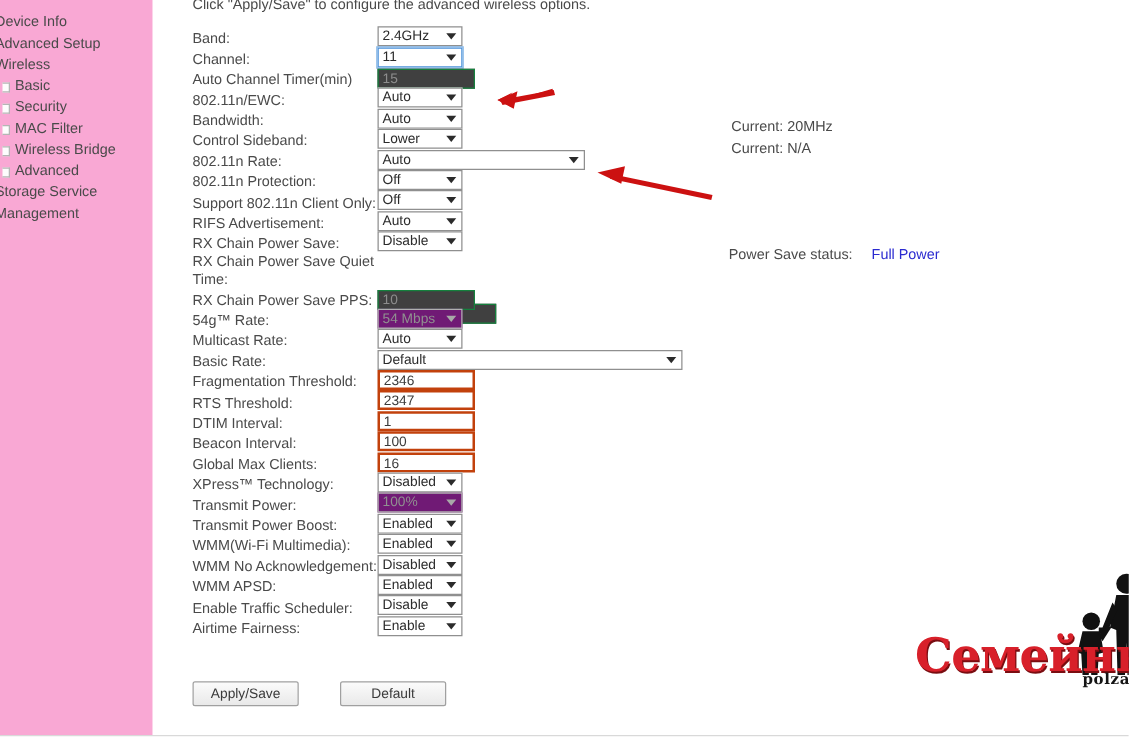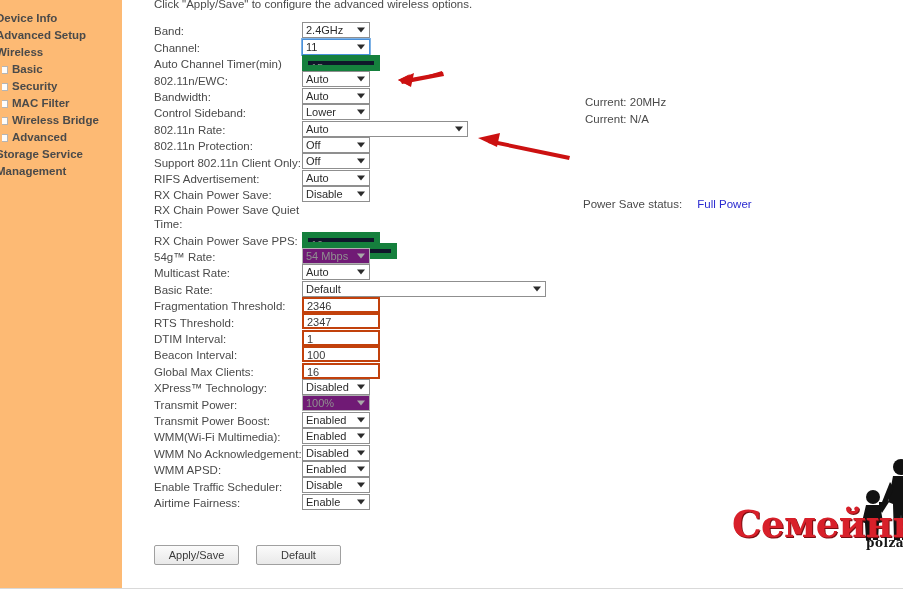--- a/index.html
+++ b/index.html
@@ -14,24 +14,23 @@
     position: relative;
     width: 903px; height: 601px;
     background: #ffffff;
   }
 
   
   #sidebar {
     position: absolute;
     left: 0; top: 0;
     width: 138px; height: 588px;
-    background: #fdba74;
+    background: #f9a8d4;
     border-right: 1px solid #d9d9d9;
     padding-top: 10px;
-    font-weight: bold;
   }
   .nav-item {
     font-size: 11.5px;
     color: #4a4a4a;
     line-height: 17px;
     white-space: nowrap;
     padding-left: 0px;
     margin-left: -4px;
   }
   .nav-item.sub {
@@ -143,40 +142,40 @@
     border: 2px solid #c2410c;
     font-size: 11px;
     color: #3a3a3a;
     line-height: 14px;
     padding: 0 3px;
     vertical-align: middle;
     white-space: nowrap;
     overflow: hidden;
   }
   .inp.disabled {
-    background: #0f172a;
-    border: 6px solid #15803d;
+    background: #404040;
+    border: 1px solid #15803d;
     color: #8d8d8d;
     margin-top: 41px;
   }
 
   .note {
     position: absolute;
     font-size: 11.5px;
     color: #4a4a4a;
     white-space: nowrap;
   }
   .note a { color: #2a2ad0; text-decoration: none; margin-left: 12px; }
 
   
   #buttons {
     position: absolute;
     left: 32px; top: 545px;
     display: flex;
-    gap: 17px;
+    gap: 33px;
   }
   .btn {
     width: 85px; height: 20px;
     background: linear-gradient(#fbfbfb, #e9e9e9);
     border: 1px solid #a0a0a0;
     border-radius: 2px;
     font-size: 11px;
     color: #3a3a3a;
     display: flex;
     align-items: center;

